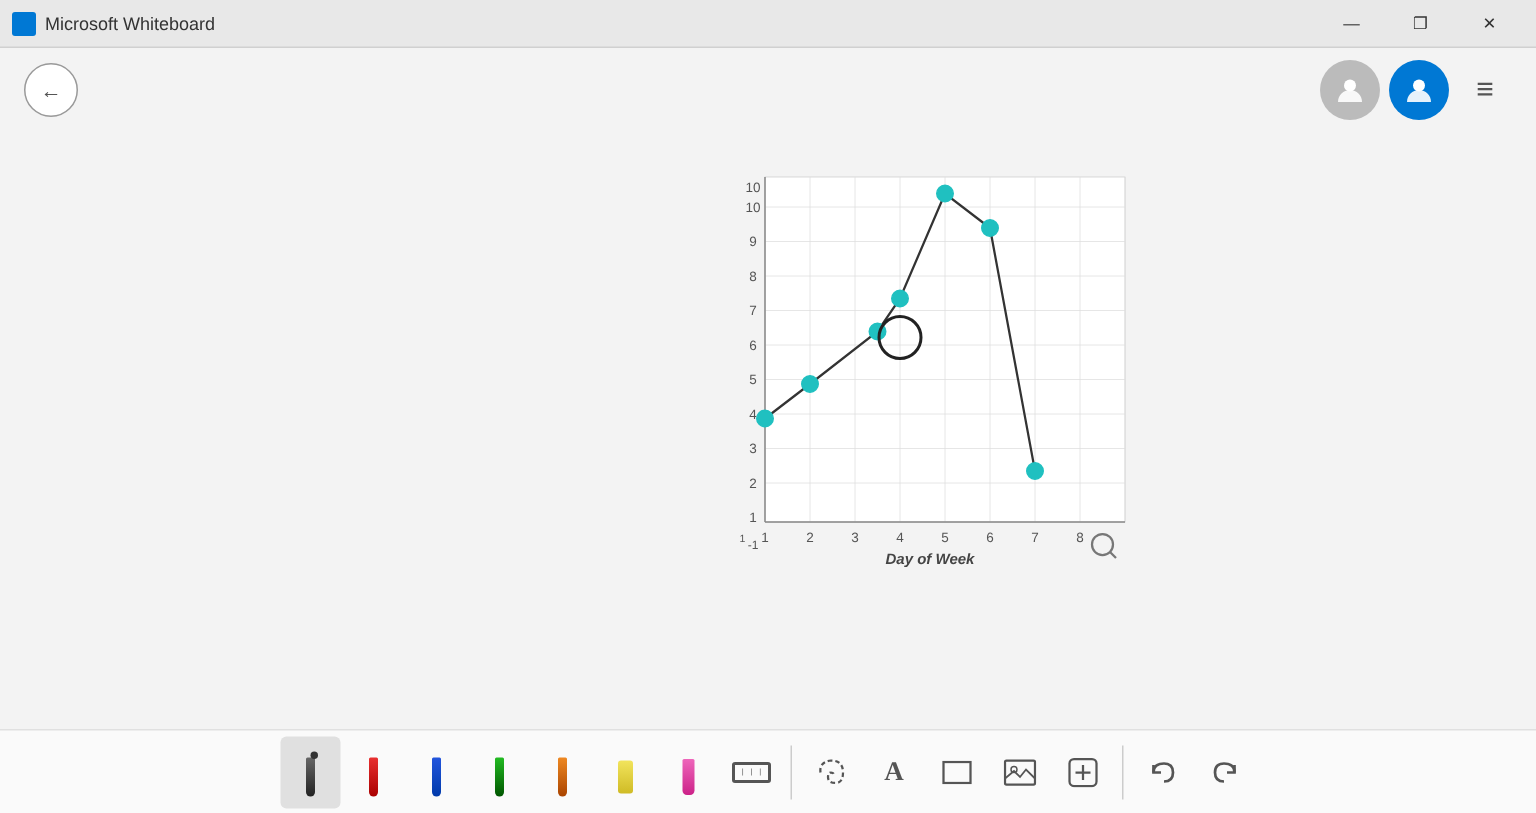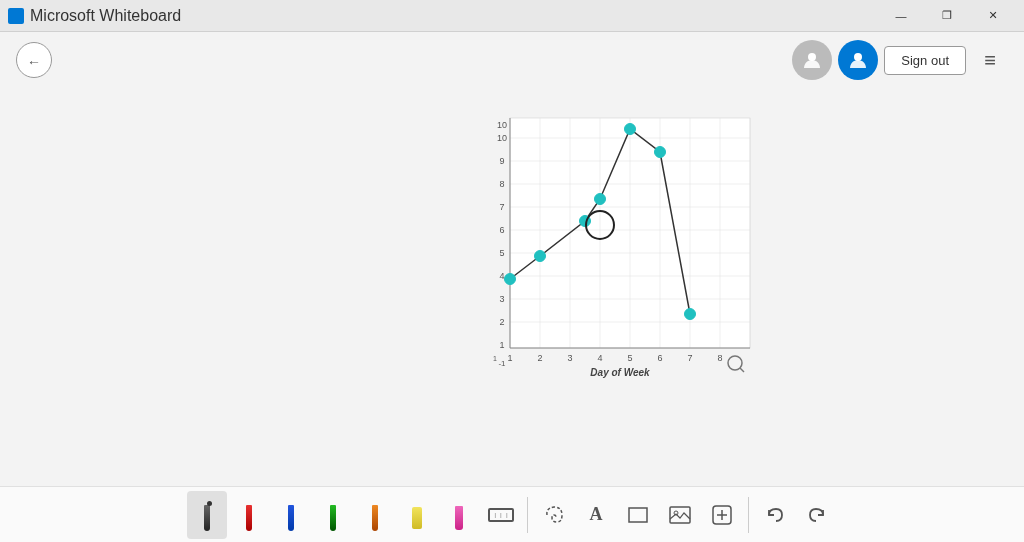--- a/index.html
+++ b/index.html
@@ -30,21 +30,21 @@
       gap: 6px;
     }
     .app-icon {
       width: 16px;
       height: 16px;
       background: #0078d4;
       border-radius: 2px;
       flex-shrink: 0;
     }
     .title-bar-title {
-      font-size: 16px;
+      font-size: 12px;
       color: #333;
     }
     .title-bar-controls {
       display: flex;
       gap: 0;
     }
     .title-bar-btn {
       width: 46px;
       height: 32px;
       display: flex;
@@ -211,21 +211,20 @@
         <circle cx="10" cy="7" r="4"></circle>
         <path d="M2 18c0-4.4 3.6-8 8-8s8 3.6 8 8" opacity="0.9"></path>
       </svg>
     </div>
     <div class="user-avatar-blue">
       <svg width="20" height="20" viewBox="0 0 20 20" fill="white">
         <circle cx="10" cy="7" r="4"></circle>
         <path d="M2 18c0-4.4 3.6-8 8-8s8 3.6 8 8" opacity="0.9"></path>
       </svg>
     </div>
-    <button class="sign-out-btn">Sign out</button>
     <button class="more-btn">≡</button>
   </div>
 </div>
 
 <div class="canvas-area">
   <div class="chart-container">
     <svg width="280" height="270" viewBox="0 0 280 270">
 
       <rect x="30" y="10" width="240" height="230" fill="white" stroke="#ccc" stroke-width="0.5"></rect>
 

